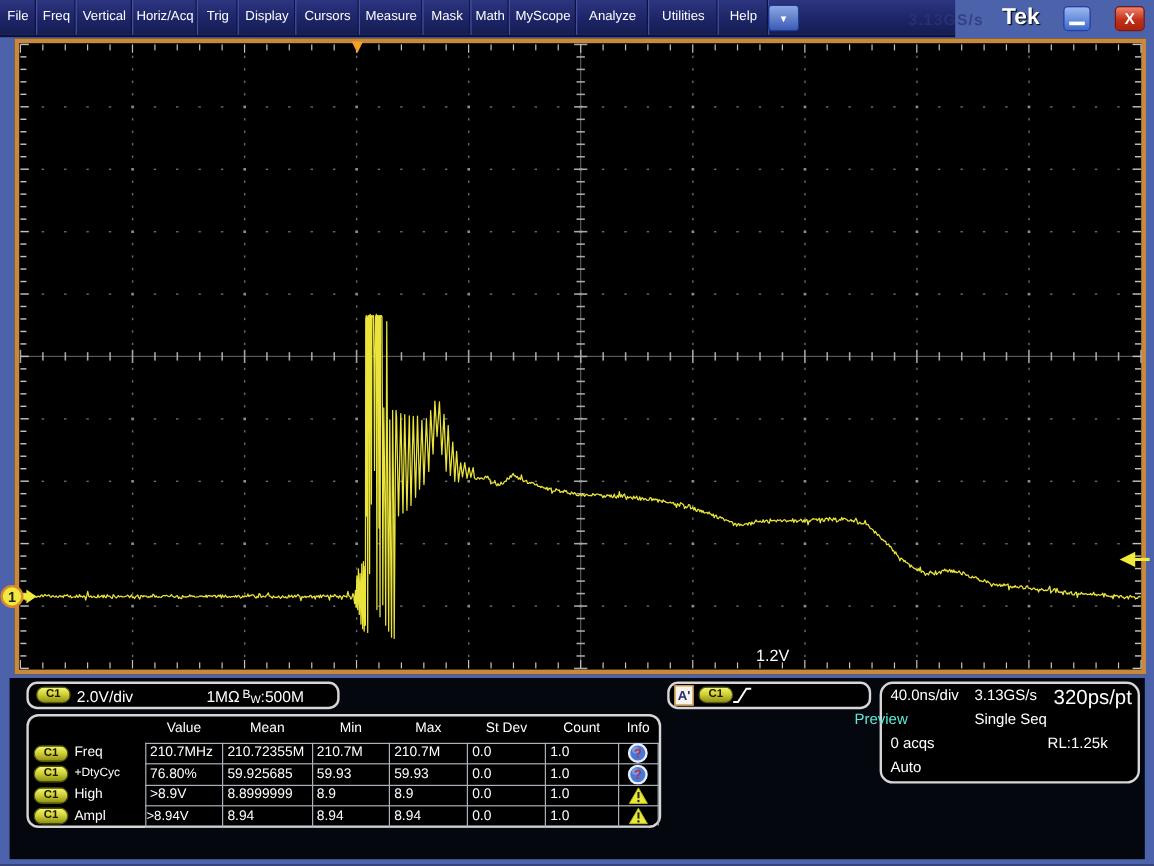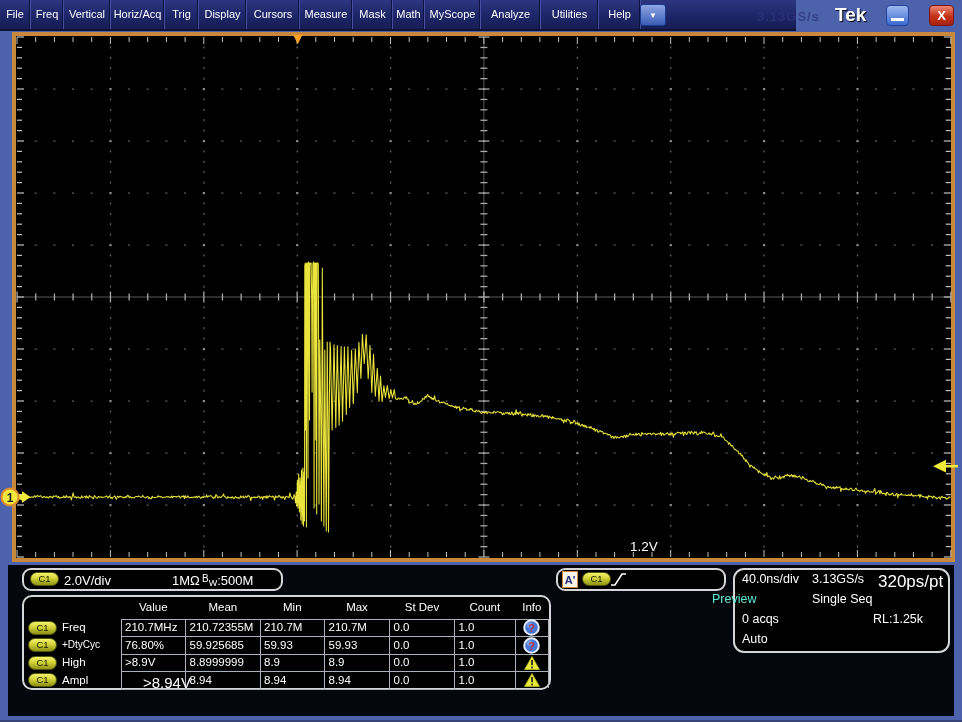--- a/index.html
+++ b/index.html
@@ -1,19 +1,19 @@
 <!DOCTYPE html>
 <html><head><meta charset="utf-8"><style>
 *{margin:0;padding:0;box-sizing:border-box}
 body{width:962px;height:722px;position:relative;background:#4c63ac;font-family:"Liberation Sans",sans-serif;overflow:hidden}
 .abs{position:absolute}
 .menubar{left:0;top:0;width:796px;height:31px;background:linear-gradient(#2c357f,#1c2466 60%,#161d52);border-bottom:2px solid #0d1236}
 .mi{float:left;height:29px;line-height:29px;text-align:center;color:#fff;font-size:11px;border-right:1px solid #454f9e;box-shadow:inset -1px 0 0 #0d1340}
 .box{position:absolute;background:#000;border:2px solid #d6d6d6;border-radius:9px}
-.pill{position:absolute;width:29px;height:14px;border-radius:7px;background:linear-gradient(#f4f470,#d2d238 45%,#8f9214);border:1px solid #55590e;color:#1a1a00;font-size:9.5px;font-weight:normal;text-align:center;line-height:12px}
+.pill{position:absolute;width:29px;height:14px;border-radius:7px;background:linear-gradient(#f4f470,#d2d238 45%,#8f9214);border:1px solid #55590e;color:#1a1a00;font-size:9.5px;font-weight:bold;text-align:center;line-height:12px}
 .t{position:absolute;color:#fff;font-weight:normal;white-space:nowrap}
 .gl{position:absolute;background:#a9b2ba}
 </style></head><body>
 
 <div class="abs menubar">
 <div class="mi" style="width:31px">File</div>
 <div class="mi" style="width:33px">Freq</div>
 <div class="mi" style="width:47px">Vertical</div>
 <div class="mi" style="width:54px">Horiz/Acq</div>
 <div class="mi" style="width:34px">Trig</div>
@@ -1148,21 +1148,21 @@
 <div class="t" style="left:328.5px;top:656.2px;font-size:11.5px">8.9</div>
 <div class="t" style="left:393.5px;top:656.2px;font-size:11.5px">0.0</div>
 <div class="t" style="left:458.5px;top:656.2px;font-size:11.5px">1.0</div>
 <svg class="abs" style="left:523.8px;top:655.8px" width="16" height="14">
 <polygon points="8,0.5 15.5,13.5 0.5,13.5" fill="#e9e93a" stroke="#b9b920" stroke-width="0.8"></polygon>
 <rect x="7.2" y="4" width="1.7" height="5.2" fill="#222"></rect>
 <rect x="7.2" y="10.6" width="1.7" height="1.8" fill="#222"></rect>
   </svg>
 <div class="pill" style="left:28px;top:673.2px">C1</div>
 <div class="t" style="left:62px;top:673.8px;font-size:11.5px">Ampl</div>
-<div class="t" style="left:143px;top:673.8px;font-size:15px">&gt;8.94V</div>
+<div class="t" style="left:122px;top:673.8px;font-size:11px">&gt;8.94V</div>
 <div class="t" style="left:189.5px;top:673.8px;font-size:11.5px">8.94</div>
 <div class="t" style="left:264.0px;top:673.8px;font-size:11.5px">8.94</div>
 <div class="t" style="left:328.5px;top:673.8px;font-size:11.5px">8.94</div>
 <div class="t" style="left:393.5px;top:673.8px;font-size:11.5px">0.0</div>
 <div class="t" style="left:458.5px;top:673.8px;font-size:11.5px">1.0</div>
 <svg class="abs" style="left:523.8px;top:673.2px" width="16" height="14">
 <polygon points="8,0.5 15.5,13.5 0.5,13.5" fill="#e9e93a" stroke="#b9b920" stroke-width="0.8"></polygon>
 <rect x="7.2" y="4" width="1.7" height="5.2" fill="#222"></rect>
 <rect x="7.2" y="10.6" width="1.7" height="1.8" fill="#222"></rect>
   </svg>

